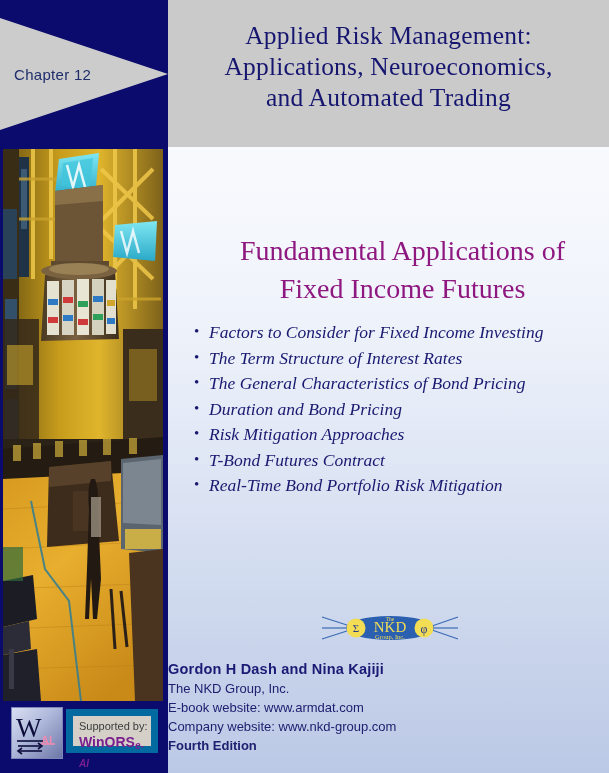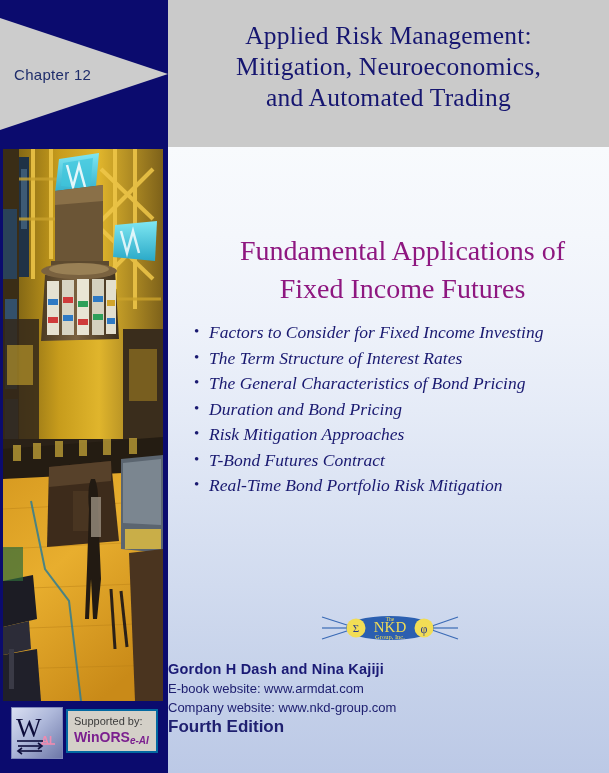--- a/index.html
+++ b/index.html
@@ -57,21 +57,21 @@
   
   .w-badge{
     position:absolute;left:11px;top:560px;width:50px;height:50px;
     border:1px solid #7d86b8;
     background:linear-gradient(135deg,#d9dff2 0%,#aeb8da 45%,#6d77a8 100%);
     overflow:hidden;
   }
   .w-badge svg{display:block;}
   .winors-box{
     position:absolute;left:66px;top:562px;width:92px;height:44px;
-    background:#d4d0c8;border:2px solid #0369a1;
+    background:#d4d0c8;border:7px solid #0369a1;
     box-sizing:border-box;padding:4px 0 0 6px;
   }
   .winors-sup{
     font-family:"Liberation Sans", sans-serif;
     font-size:11px;color:#3b3b3b;line-height:13px;
   }
   .winors-name{
     font-family:"Liberation Sans", sans-serif;
     font-size:14px;font-weight:bold;color:#7b1f8f;line-height:16px;
     margin-top:1px;
@@ -134,39 +134,39 @@
     font-family:"Liberation Sans", sans-serif;
     font-size:14.5px;font-weight:bold;color:#1a1a75;
     line-height:20px;letter-spacing:.2px;
   }
   .footer .line{
     font-family:"Liberation Sans", sans-serif;
     font-size:13px;color:#1f2070;line-height:19px;
   }
   .footer .edition{
     font-family:"Liberation Sans", sans-serif;
-    font-size:17px;font-weight:bold;color:#1f2070;line-height:19px;
+    font-size:13px;font-weight:bold;color:#1f2070;line-height:19px;
   }
 </style>
 </head>
 <body>
 
 <div class="page">
 
   <div class="header">
 
     <div class="header-left">
       <div class="chapter-flag"></div>
       <div class="chapter-label">Chapter  12</div>
     </div>
 
     <div class="header-right">
       <div class="header-title">
         <div>Applied Risk Management:</div>
-        <div>Mitigation, Neuroeconomics,</div>
+        <div>Applications, Neuroeconomics,</div>
         <div>and Automated Trading</div>
       </div>
     </div>
 
   </div>
 
   <div class="photo-col">
 
     <div class="photo">
       <svg class="photo-svg" viewBox="0 0 160 552" preserveAspectRatio="none">
@@ -361,20 +361,21 @@
         <text x="36" y="23" text-anchor="middle" font-family="Liberation Serif, serif" font-size="11" fill="#2b3b8a">Σ</text>
         <text x="104" y="23.5" text-anchor="middle" font-family="Liberation Serif, serif" font-size="12" fill="#2b3b8a">φ</text>
         <text x="70" y="12" text-anchor="middle" font-family="Liberation Serif, serif" font-size="5.5" fill="#f2dd55">The</text>
         <text x="70" y="23" text-anchor="middle" font-family="Liberation Serif, serif" font-size="15" fill="#f2dd55">NKD</text>
         <text x="70" y="30" text-anchor="middle" font-family="Liberation Serif, serif" font-size="6.5" fill="#f2dd55">Group, Inc.</text>
       </svg>
     </div>
 
     <div class="footer">
       <div class="authors">Gordon  H Dash  and  Nina Kajiji</div>
+      <div class="line">The NKD Group, Inc.</div>
       <div class="line">E-book website: www.armdat.com</div>
       <div class="line">Company website:  www.nkd-group.com</div>
       <div class="edition">Fourth Edition</div>
     </div>
 
   </div>
 
 </div>
 
 </body></html>

